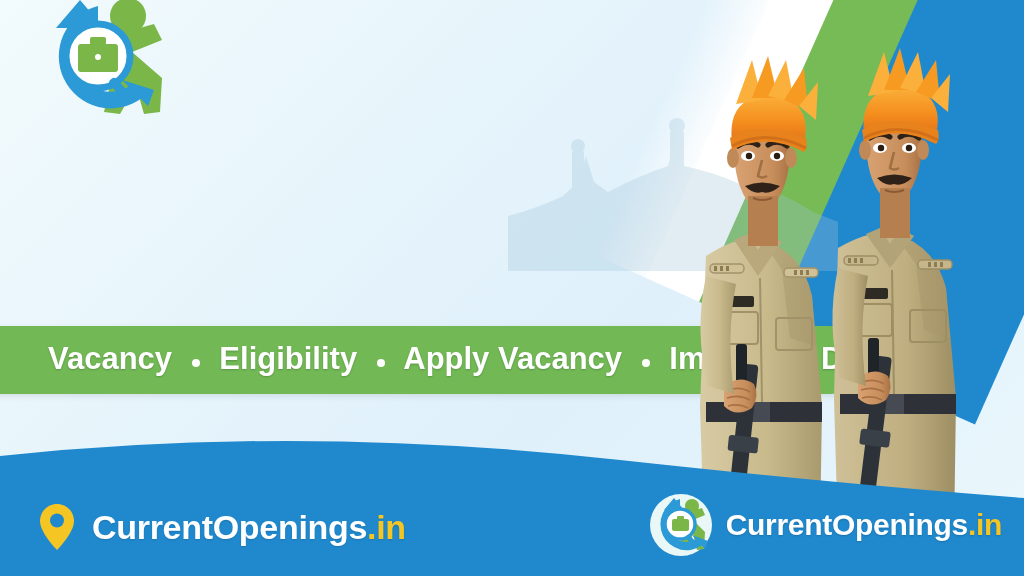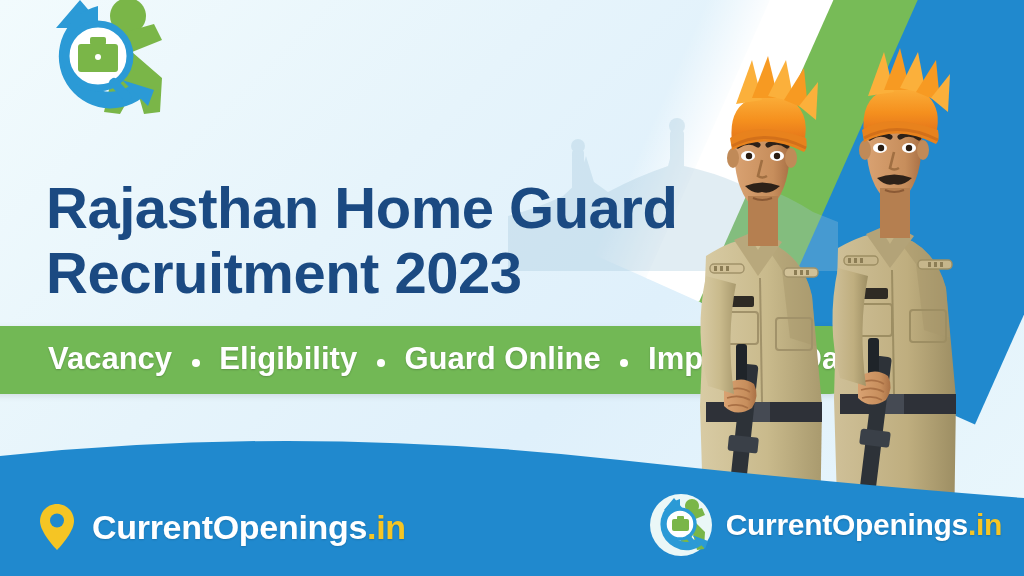--- a/index.html
+++ b/index.html
@@ -117,33 +117,29 @@
       <rect x="104" y="82" width="9" height="28" rx="4" transform="rotate(-42 108 96)" fill="#2b9ad6"></rect>
     </g>
 
     <g>
       <rect x="66" y="50" width="40" height="28" rx="3" fill="#7ab648"></rect>
       <rect x="78" y="43" width="16" height="8" rx="2" fill="#7ab648"></rect>
       <circle cx="86" cy="63" r="3" fill="#ffffff"></circle>
     </g>
   </svg>
 
-  <div class="headline">
-    <span>Rajasthan Home Guard</span>
-    <span class="l2">Recruitment 2023</span>
-  </div>
 
   <div class="greenband">
     <div class="greenband-inner">
       <div class="bandtext">
         <span>Vacancy</span>
         <span class="sep"><i></i></span>
         <span>Eligibility</span>
         <span class="sep"><i></i></span>
-        <span>Guard Online</span>
+        <span>Apply Vacancy</span>
         <span class="sep"><i></i></span>
         <span>Important Dates</span>
       </div>
     </div>
   </div>
 
   <svg class="guards" viewBox="0 0 290 498">
     <defs>
       <linearGradient id="khaki" x1="0" y1="0" x2="1" y2="0">
         <stop offset="0%" stop-color="#d8cba4"></stop>

